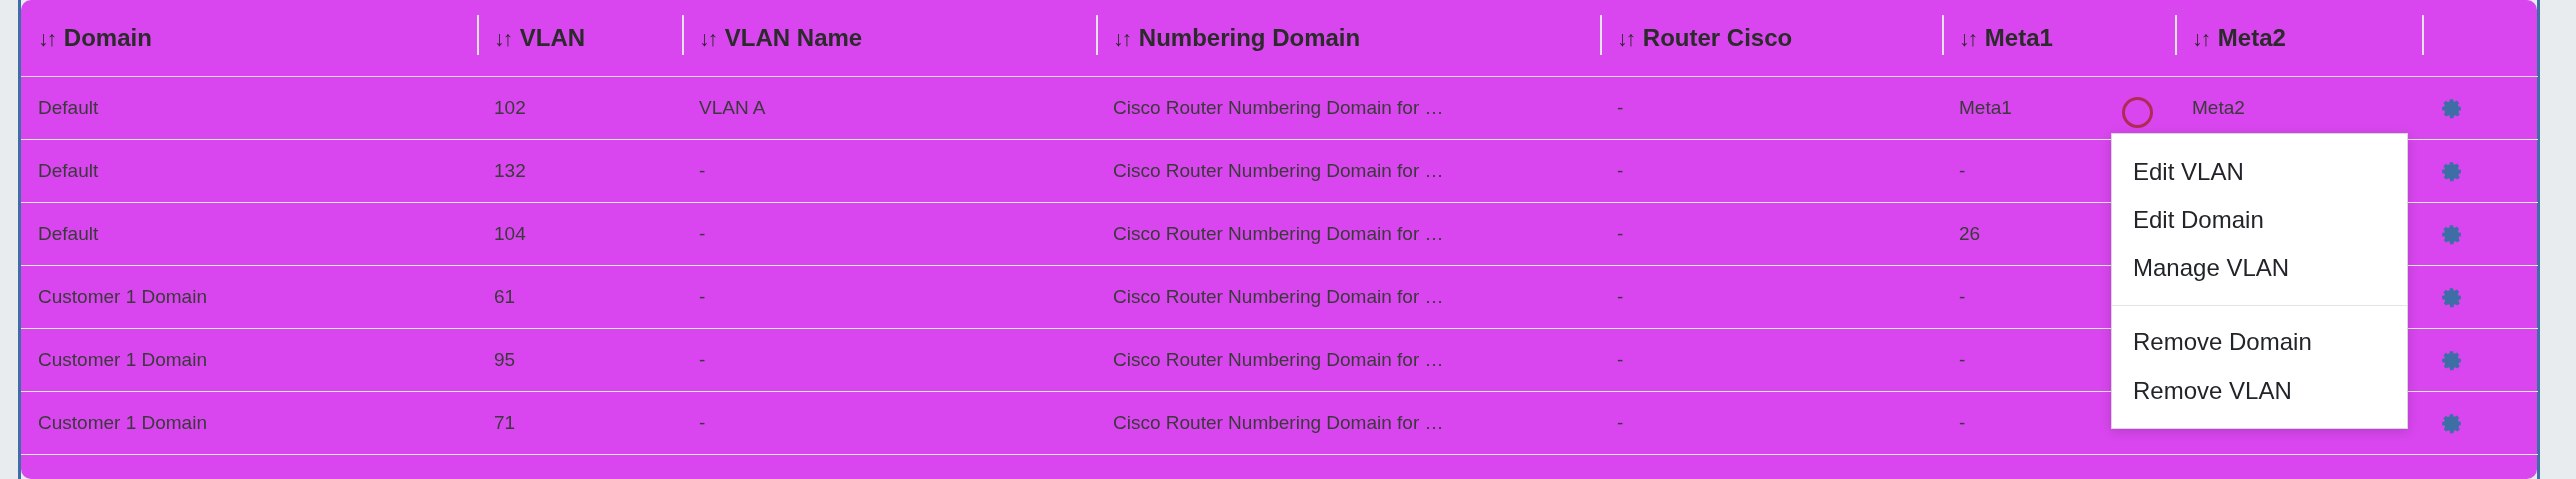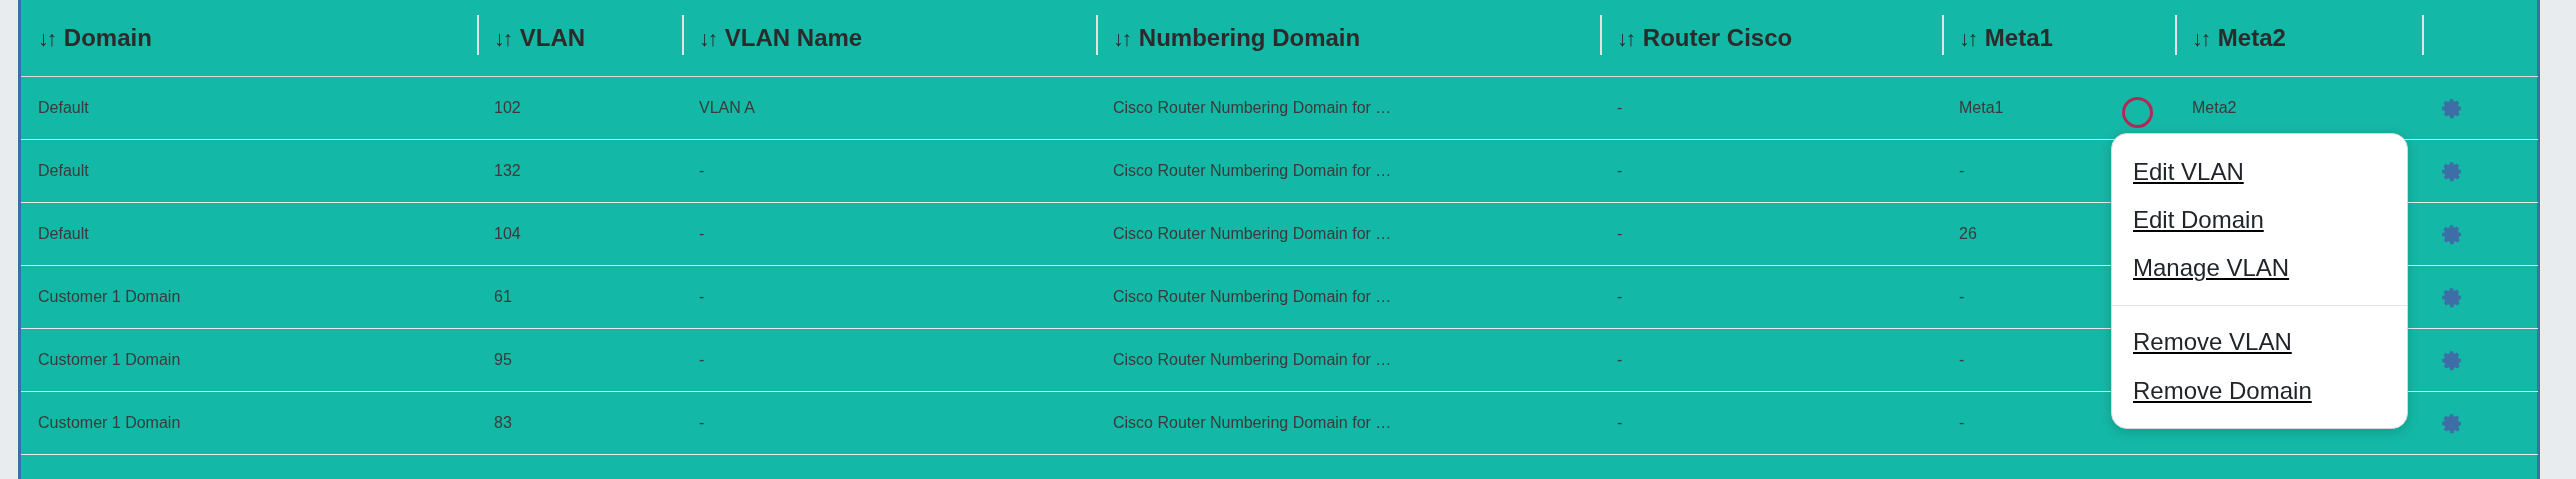--- a/index.html
+++ b/index.html
@@ -36,21 +36,22 @@
   }
   .rail-left  { left: 18px; }
   .rail-right { right: 36px; }
 
   .content {
     position: absolute;
     left: 21px;
     right: 39px;
     top: 0;
     bottom: 0;
-    background: #14b8a6;
+    background: #d946ef;
+    border-radius: 10px;
   }
 
   table.grid {
     width: 100%;
     border-collapse: collapse;
     table-layout: fixed;
   }
 
   table.grid thead th {
     text-align: left;
@@ -77,21 +78,21 @@
     display: inline-block;
     font-size: 21px;
     font-weight: bold;
     letter-spacing: -1.9px;
     margin-right: 8.6px;
     color: #2b2b2b;
     vertical-align: baseline;
   }
 
   table.grid tbody td {
-    font-size: 16px;
+    font-size: 19px;
     color: #3a3a3a;
     padding: 0 0 0 17px;
     height: 62px;
     vertical-align: middle;
     border-bottom: 1.9px solid #e9e9e9;
     white-space: nowrap;
     overflow: hidden;
     text-overflow: ellipsis;
   }
   table.grid tbody tr:last-child td { border-bottom: 1.9px solid #e9e9e9; }
@@ -116,25 +117,24 @@
   .c-gear   { width: 116px; }
 
   
   .menu {
     position: absolute;
     left: 2111px;
     top: 133px;
     width: 295px;
     background: #ffffff;
     border: 1px solid #d8d8d8;
-    border-radius: 16px;
+    border-radius: 0;
     box-shadow: 0 2.9px 11.4px rgba(0,0,0,0.16);
     padding: 13.3px 0 13.3px 0;
     z-index: 40;
-    text-decoration: underline;
   }
   .menu-item {
     font-size: 24px;
     color: #212529;
     padding: 9.5px 0 9.5px 21px;
     line-height: 1.22;
     white-space: nowrap;
     cursor: pointer;
   }
   .menu-sep {
@@ -266,40 +266,40 @@
             <td>-</td>
             <td>-</td>
             <td></td>
             <td class="gear-cell"><span><svg class="gear-icon" viewBox="0 0 24 24" aria-hidden="true">
                   <path fill="#3d6ea5" d="M12 8.2a3.8 3.8 0 1 0 0 7.6 3.8 3.8 0 0 0 0-7.6zm0 5.9a2.1 2.1 0 1 1 0-4.2 2.1 2.1 0 0 1 0 4.2z"></path>
                   <path fill="#3d6ea5" d="M21 13.6v-3.2l-2.3-.4a7 7 0 0 0-.6-1.5l1.3-1.9-2.3-2.3-1.9 1.3a7 7 0 0 0-1.5-.6L13.6 3h-3.2l-.4 2.3a7 7 0 0 0-1.5.6L6.6 4.6 4.3 6.9l1.3 1.9a7 7 0 0 0-.6 1.5L3 10.4v3.2l2.3.4c.14.53.35 1.03.6 1.5l-1.3 1.9 2.3 2.3 1.9-1.3c.47.25.97.46 1.5.6l.4 2.3h3.2l.4-2.3a7 7 0 0 0 1.5-.6l1.9 1.3 2.3-2.3-1.3-1.9c.25-.47.46-.97.6-1.5l2.3-.4z"></path>
                 </svg></span></td>
           </tr>
           <tr>
             <td>Customer 1 Domain</td>
-            <td>83</td>
+            <td>71</td>
             <td>-</td>
             <td>Cisco Router Numbering Domain for …</td>
             <td>-</td>
             <td>-</td>
             <td>-</td>
             <td class="gear-cell"><span><svg class="gear-icon" viewBox="0 0 24 24" aria-hidden="true">
                   <path fill="#3d6ea5" d="M12 8.2a3.8 3.8 0 1 0 0 7.6 3.8 3.8 0 0 0 0-7.6zm0 5.9a2.1 2.1 0 1 1 0-4.2 2.1 2.1 0 0 1 0 4.2z"></path>
                   <path fill="#3d6ea5" d="M21 13.6v-3.2l-2.3-.4a7 7 0 0 0-.6-1.5l1.3-1.9-2.3-2.3-1.9 1.3a7 7 0 0 0-1.5-.6L13.6 3h-3.2l-.4 2.3a7 7 0 0 0-1.5.6L6.6 4.6 4.3 6.9l1.3 1.9a7 7 0 0 0-.6 1.5L3 10.4v3.2l2.3.4c.14.53.35 1.03.6 1.5l-1.3 1.9 2.3 2.3 1.9-1.3c.47.25.97.46 1.5.6l.4 2.3h3.2l.4-2.3a7 7 0 0 0 1.5-.6l1.9 1.3 2.3-2.3-1.3-1.9c.25-.47.46-.97.6-1.5l2.3-.4z"></path>
                 </svg></span></td>
           </tr>
         </tbody>
     </table>
   </div>
 
   <div class="menu">
       <div class="menu-item">Edit VLAN</div>
       <div class="menu-item">Edit Domain</div>
       <div class="menu-item">Manage VLAN</div>
       <div class="menu-sep"></div>
+      <div class="menu-item">Remove Domain</div>
       <div class="menu-item">Remove VLAN</div>
-      <div class="menu-item">Remove Domain</div>
     </div>
 
   <div class="click-ring"></div>
 
 </div>
 
 
 </body></html>

